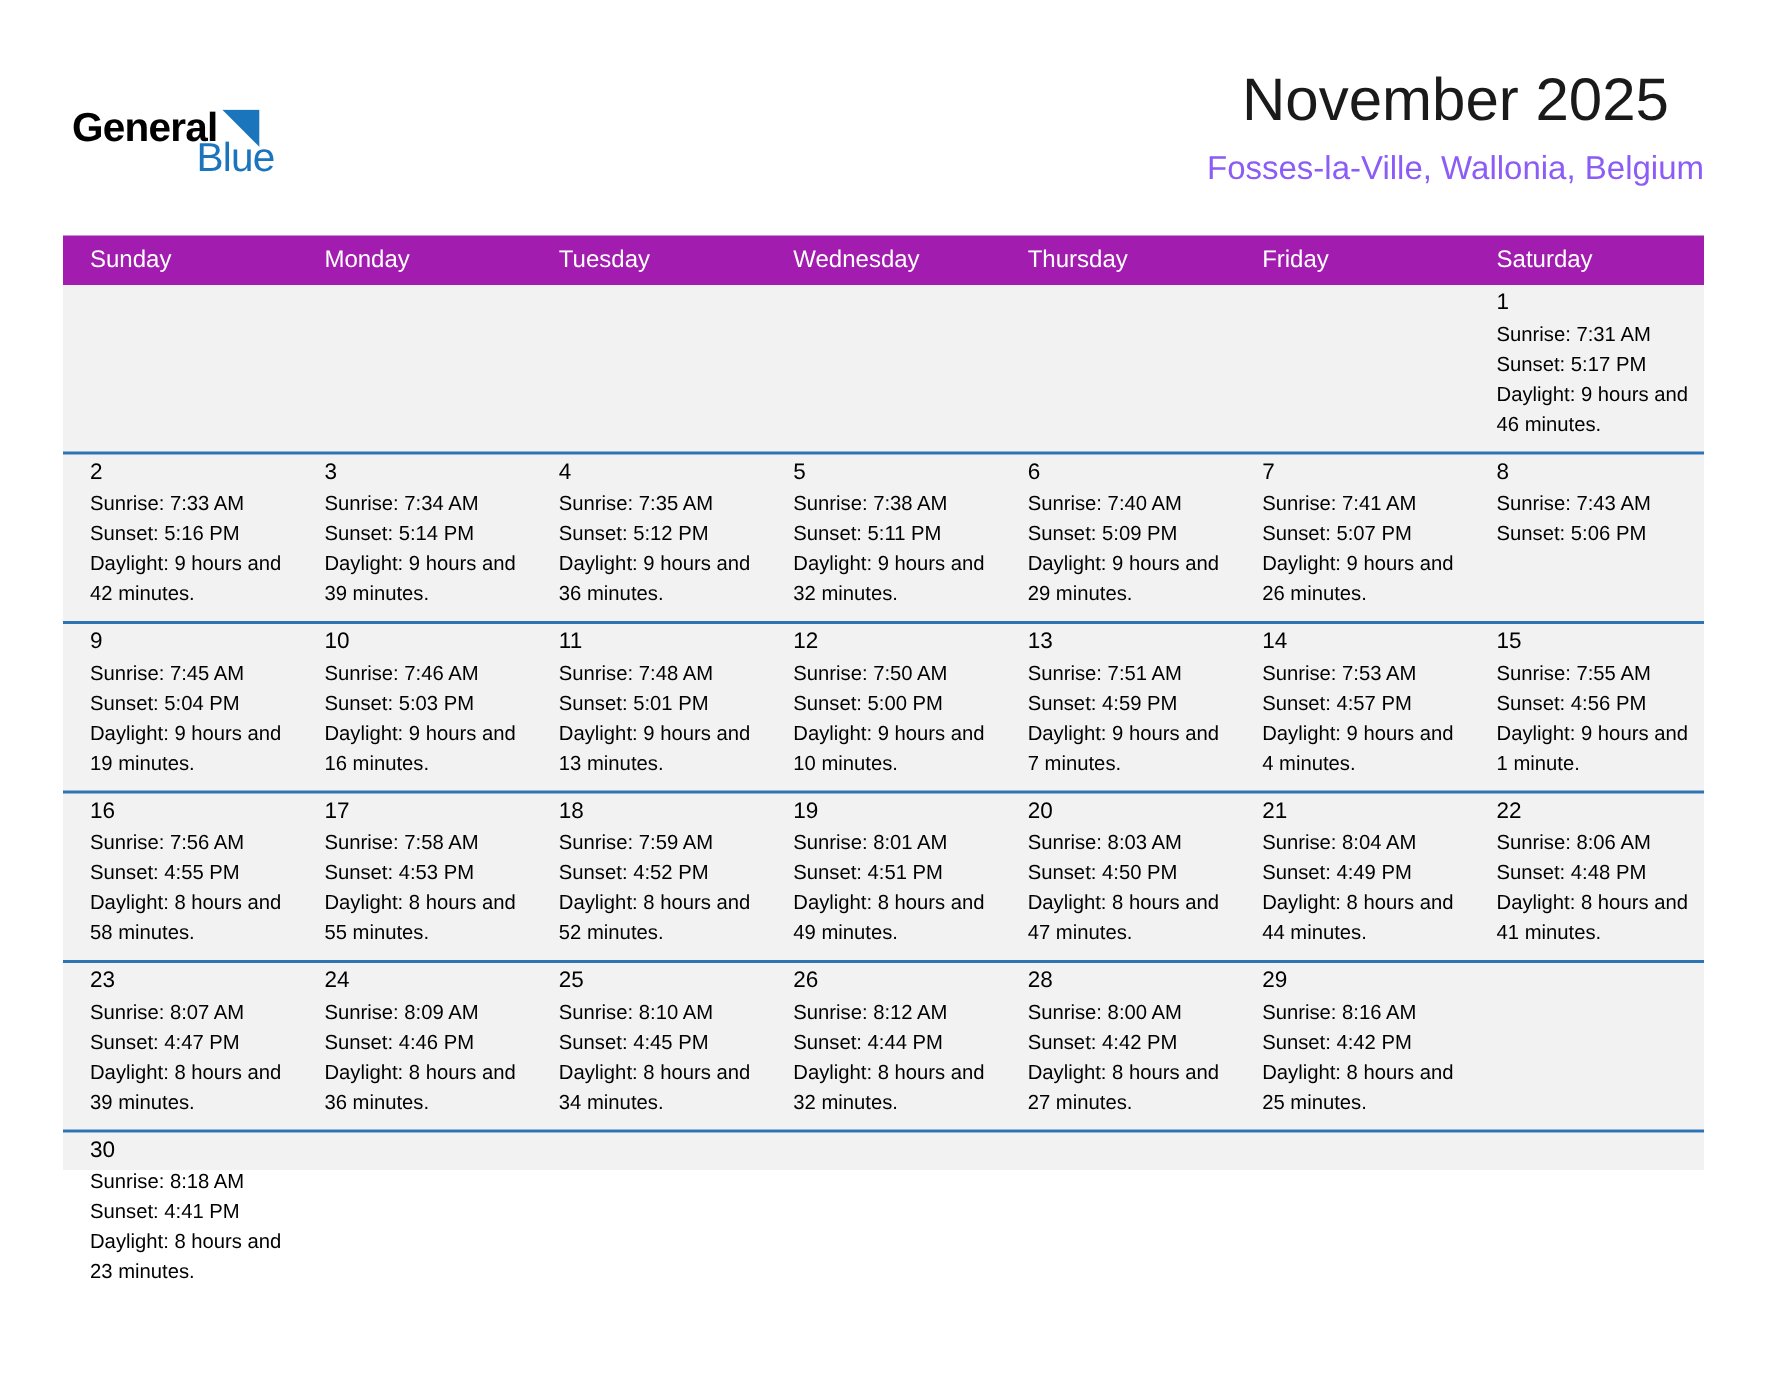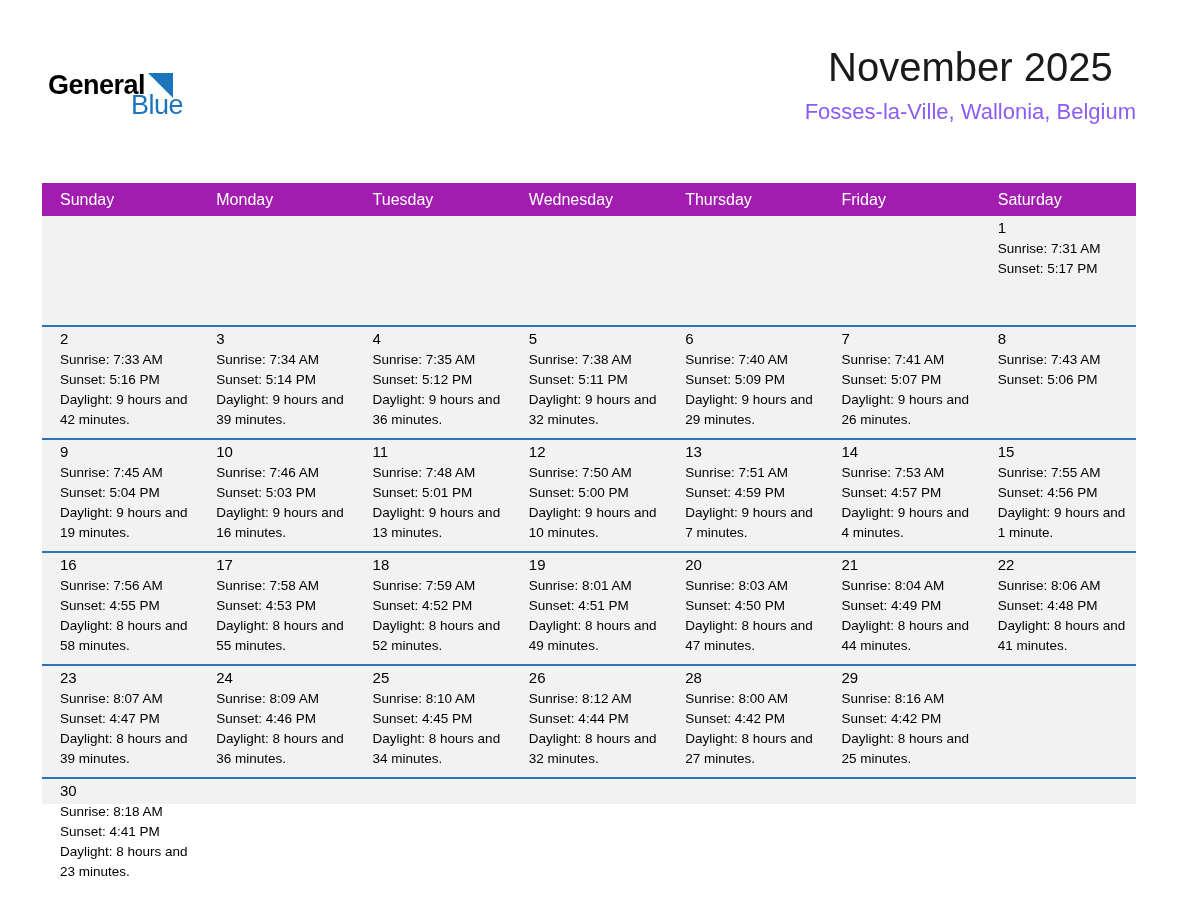--- a/index.html
+++ b/index.html
@@ -11,21 +11,21 @@
     overflow: hidden;
   }
   .page { position: relative; width: 1188px; height: 918px; background: #fff; }
 
   
   .topbar {
     display: flex;
     justify-content: space-between;
     align-items: flex-start;
     padding: 44px 52px 0 48px;
-    height: 183px;
+    height: 157px;
   }
   .logo { margin-top: 28px; line-height: 1; }
   .logo-top { display: flex; align-items: flex-start; }
   .logo-general {
     font-size: 27px; font-weight: 700; color: #000;
     letter-spacing: -0.5px;
   }
   .logo-tri {
     display: inline-block;
     width: 25px; height: 25px;
@@ -106,20 +106,21 @@
           <div class="cell"></div>
           <div class="cell"></div>
           <div class="cell"></div>
           <div class="cell"></div>
           <div class="cell"></div>
           <div class="cell"></div>
           <div class="cell">
             <div class="daynum">1</div>
             <div class="info">Sunrise: 7:31 AM</div>
             <div class="info">Sunset: 5:17 PM</div>
+            <div class="info">Daylight: 9 hours and 46 minutes.</div>
           </div>
         </div>
         <div class="week">
           <div class="cell">
             <div class="daynum">2</div>
             <div class="info">Sunrise: 7:33 AM</div>
             <div class="info">Sunset: 5:16 PM</div>
             <div class="info">Daylight: 9 hours and 42 minutes.</div>
           </div>
           <div class="cell">

